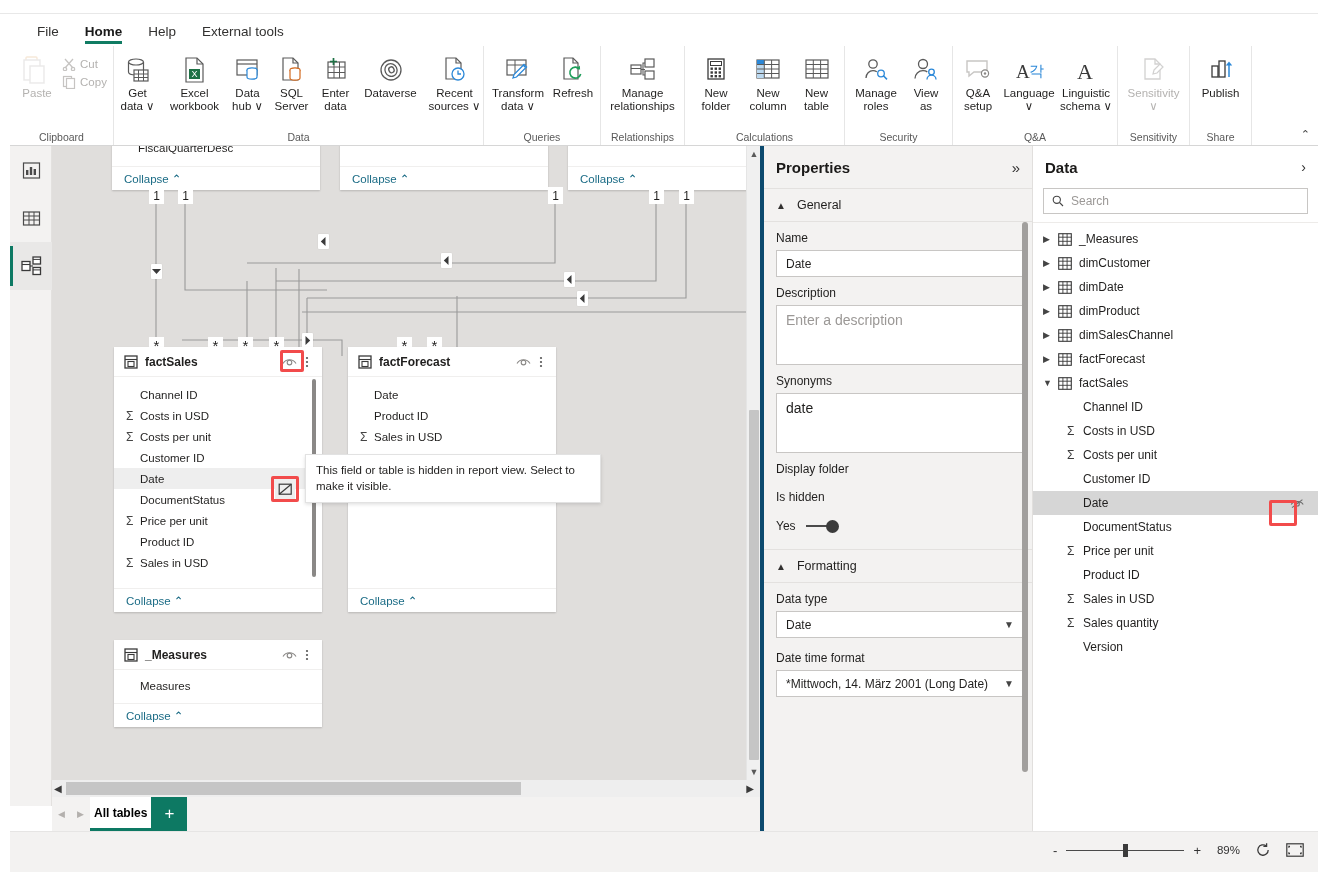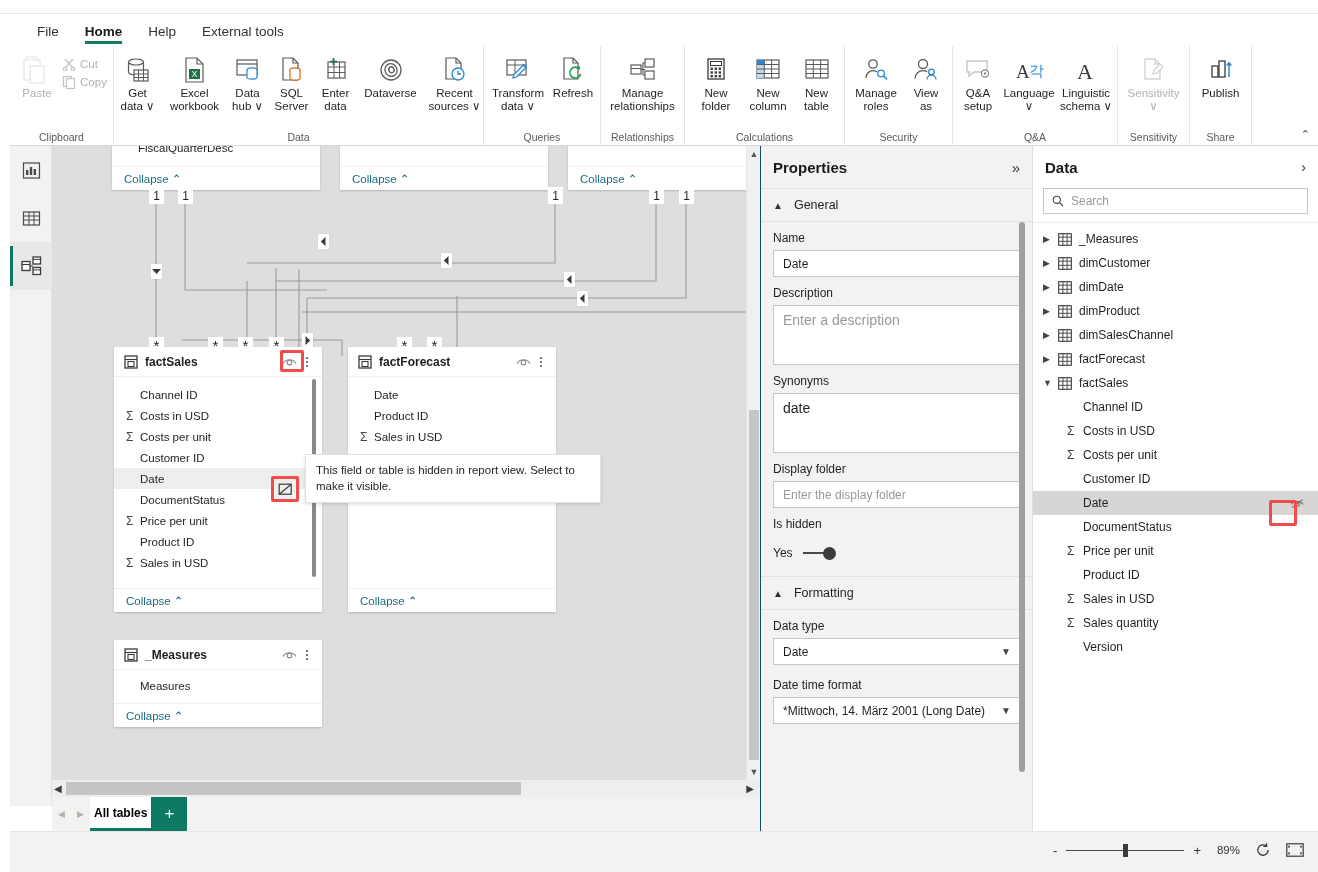--- a/index.html
+++ b/index.html
@@ -201,21 +201,21 @@
   .zoomzone { position:absolute; right:14px; top:10px; display:flex; align-items:center; gap:9px; }
   .zslider { position:relative; width:118px; height:12px; display:flex; align-items:center; }
   .zline { position:absolute; left:0; right:0; height:1px; background:#4a4a4a; }
   .zthumb { position:absolute; left:57px; width:5px; height:13px; background:#3b3b3b; }
   .zpm { font-size: 13px; color:#333; }
   .zpct { font-size: 11.5px; color:#333; width:30px; text-align:right; }
 
   
   .props {
     position:absolute; left:760px; top:146px; width:272px; height:685px;
-    background:#f3f2f1; border-left:1px solid #0c4a6e;
+    background:#f3f2f1; border-left:4px solid #0c4a6e;
   }
   .props-hd {
     height: 42px; display:flex; align-items:center; padding:0 12px;
     background:#f3f2f1;
   }
   .props-hd .ttl { font-size:15px; font-weight:bold; flex:1; color:#1b1a19; }
   .props-hd .dbl { font-size:15px; color:#333; cursor:default; }
   .props-body { position:absolute; left:0; top:42px; width:272px; height:643px; overflow:hidden; }
   .sect-hd {
     height:34px; display:flex; align-items:center; gap:11px; padding-left:12px;
@@ -955,21 +955,20 @@
         <div class="ftext ph">Enter a description</div>
       </div>
 
       <div class="fgrp">
         <div class="flbl">Synonyms</div>
         <div class="ftext">date</div>
       </div>
 
       <div class="fgrp">
         <div class="flbl">Display folder</div>
-        <div class="finput ph">Enter the display folder</div>
       </div>
 
       <div class="fgrp" style="padding-bottom:4px;">
         <div class="flbl">Is hidden</div>
       </div>
       <div class="toggle-row">
         <span class="tl">Yes</span>
         <span class="tgl">
           <span class="bar"></span>
           <span class="knob"></span>

